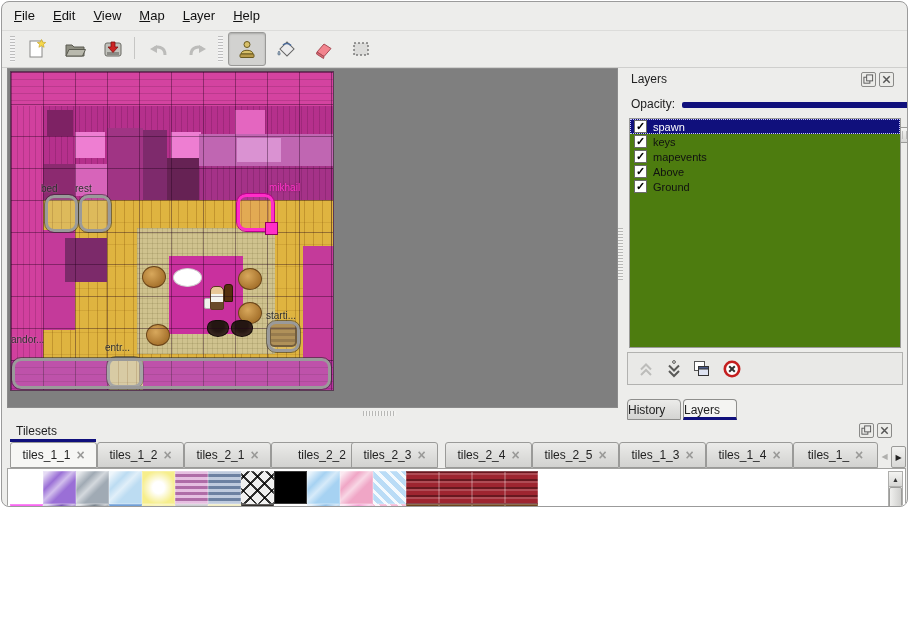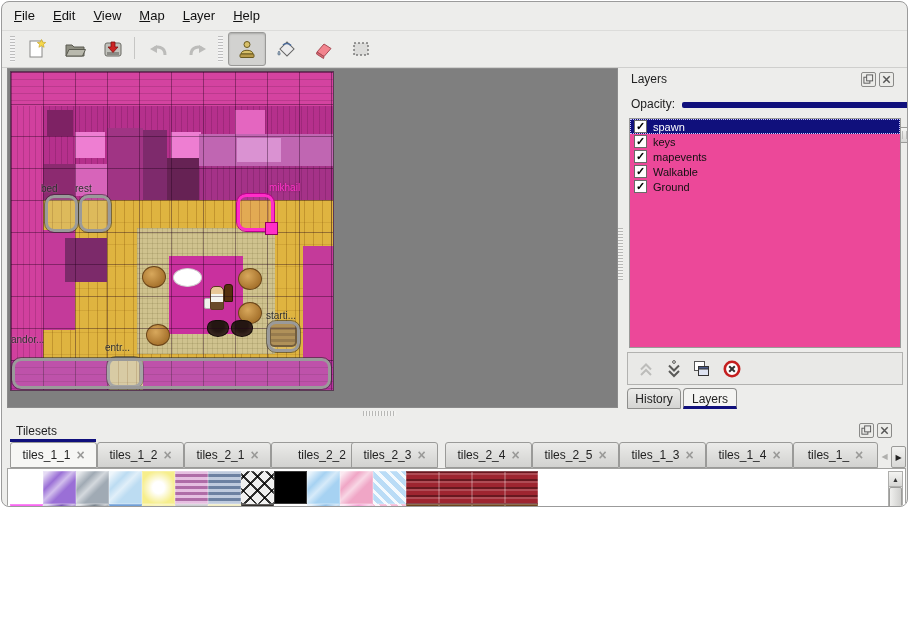--- a/index.html
+++ b/index.html
@@ -59,33 +59,33 @@
   .layers-panel{position:absolute;left:622px;top:66px;width:282px;height:342px;}
   .panel-title{position:absolute;left:7px;top:4px;font-size:12px;color:#222;}
   .win-btn{position:absolute;top:4px;width:13px;height:13px;border:1px solid #8a8a88;background:#eceuea;
            background:#ecece9;border-radius:2px;display:flex;align-items:center;justify-content:center;}
   .opacity-label{position:absolute;left:7px;top:29px;font-size:12px;color:#222;}
   .slider-track{position:absolute;left:58px;top:34px;width:234px;height:6px;background:#10107c;border-radius:2px;}
   .slider-handle{position:absolute;right:0px;top:25px;width:30px;height:16px;border:1px solid #9a9a98;border-radius:8px;
         background:linear-gradient(180deg,#f6f6f4,#d6d6d4);
         background-image:repeating-linear-gradient(90deg,transparent 0 3px,#bdbdbb 3px 4px),linear-gradient(180deg,#f6f6f4,#d6d6d4);
         background-clip:content-box,border-box;padding:3px 8px;box-sizing:border-box;}
-  .layer-list{position:absolute;left:5px;top:50px;width:272px;height:230px;background:#ec4899;
+  .layer-list{position:absolute;left:5px;top:50px;width:272px;height:230px;background:#4d7c0f;
         border:1px solid #9a9a98;box-sizing:border-box;overflow:hidden;}
   .layer-row{height:15px;display:flex;align-items:center;font-size:11px;color:#111;padding-left:4px;}
   .layer-row.selected{background:#10107c;color:#fff;outline:1px dotted #c8c8ff;outline-offset:-1px;}
   .checkbox{width:11px;height:11px;border:1px solid #6a6a68;background:#fff;margin-right:6px;flex:0 0 auto;
         font-size:11px;line-height:10px;text-align:center;color:#000;}
   .checkbox.checked::after{content:"\2713";font-weight:bold;}
   .layer-btns{position:absolute;left:3px;top:284px;width:276px;height:33px;border:1px solid #b2b2b0;
         background:#e9e9e7;box-sizing:border-box;}
   .lbtn{position:absolute;top:4px;width:24px;height:24px;display:flex;align-items:center;justify-content:center;}
   .ltabs{position:absolute;left:0;top:320px;width:282px;height:22px;}
-  .ltab{position:absolute;top:0;height:21px;border:1px solid #8e8e8c;border-radius:4px 4px 0 0;background:linear-gradient(180deg,#ececea,#d4d4d2);
-        font-size:12px;color:#222;text-align:center;line-height:20px;box-sizing:border-box;}
+  .ltab{position:absolute;top:11px;height:21px;border:1px solid #8e8e8c;border-radius:4px 4px 0 0;background:linear-gradient(180deg,#ececea,#d4d4d2);
+        font-size:12px;color:#222;line-height:20px;box-sizing:border-box;}
   .ltab.active{background:#f4f4f2;border-bottom:3px solid #10107c;font-weight:normal;}
   
   .tilesets-panel{position:absolute;left:5px;top:418px;width:899px;height:180px;}
   .ts-title{position:absolute;left:9px;top:4px;font-size:12px;color:#222;}
   .ts-indicator{position:absolute;left:3px;top:19px;width:86px;height:3px;background:#10107c;}
   .ts-tabs{position:absolute;left:0;top:22px;width:899px;height:26px;}
   .ts-tab{position:absolute;top:0;height:26px;border:1px solid #9a9a98;border-radius:3px 3px 0 0;
         background:linear-gradient(180deg,#ebebe9,#d2d2d0);font-size:12px;color:#222;
         display:flex;align-items:center;justify-content:center;gap:6px;box-sizing:border-box;overflow:hidden;}
   .ts-tab.active{background:#f6f6f4;}
@@ -281,21 +281,21 @@
         <div class="layer-row">
           <span class="checkbox checked"></span>
           <span>keys</span>
         </div>
         <div class="layer-row">
           <span class="checkbox checked"></span>
           <span>mapevents</span>
         </div>
         <div class="layer-row">
           <span class="checkbox checked"></span>
-          <span>Walkable</span>
+          <span>Above</span>
         </div>
         <div class="layer-row">
           <span class="checkbox checked"></span>
           <span>Ground</span>
         </div>
       </div>
     <div class="layer-btns">
       <div class="lbtn" style="left:6px">
         <svg width="20" height="20" viewBox="0 0 20 20">
           <path d="M5 10.5 L10 5.5 L15 10.5 M5 16 L10 11 L15 16" stroke="#bcbcba" stroke-width="2" fill="none"></path>

